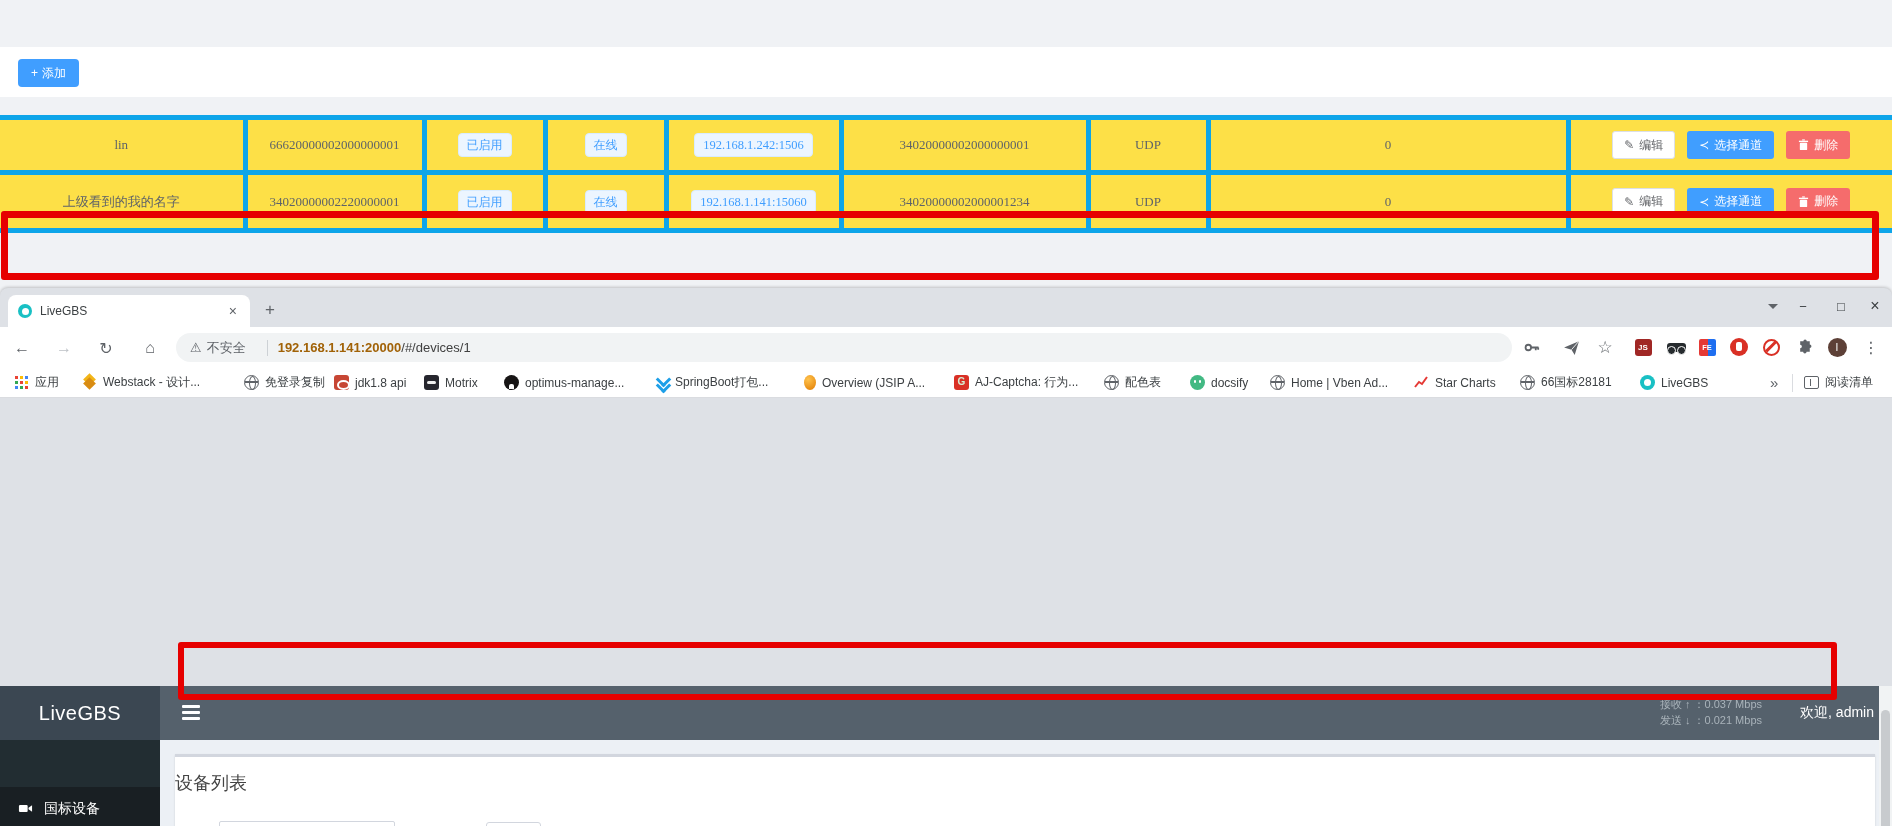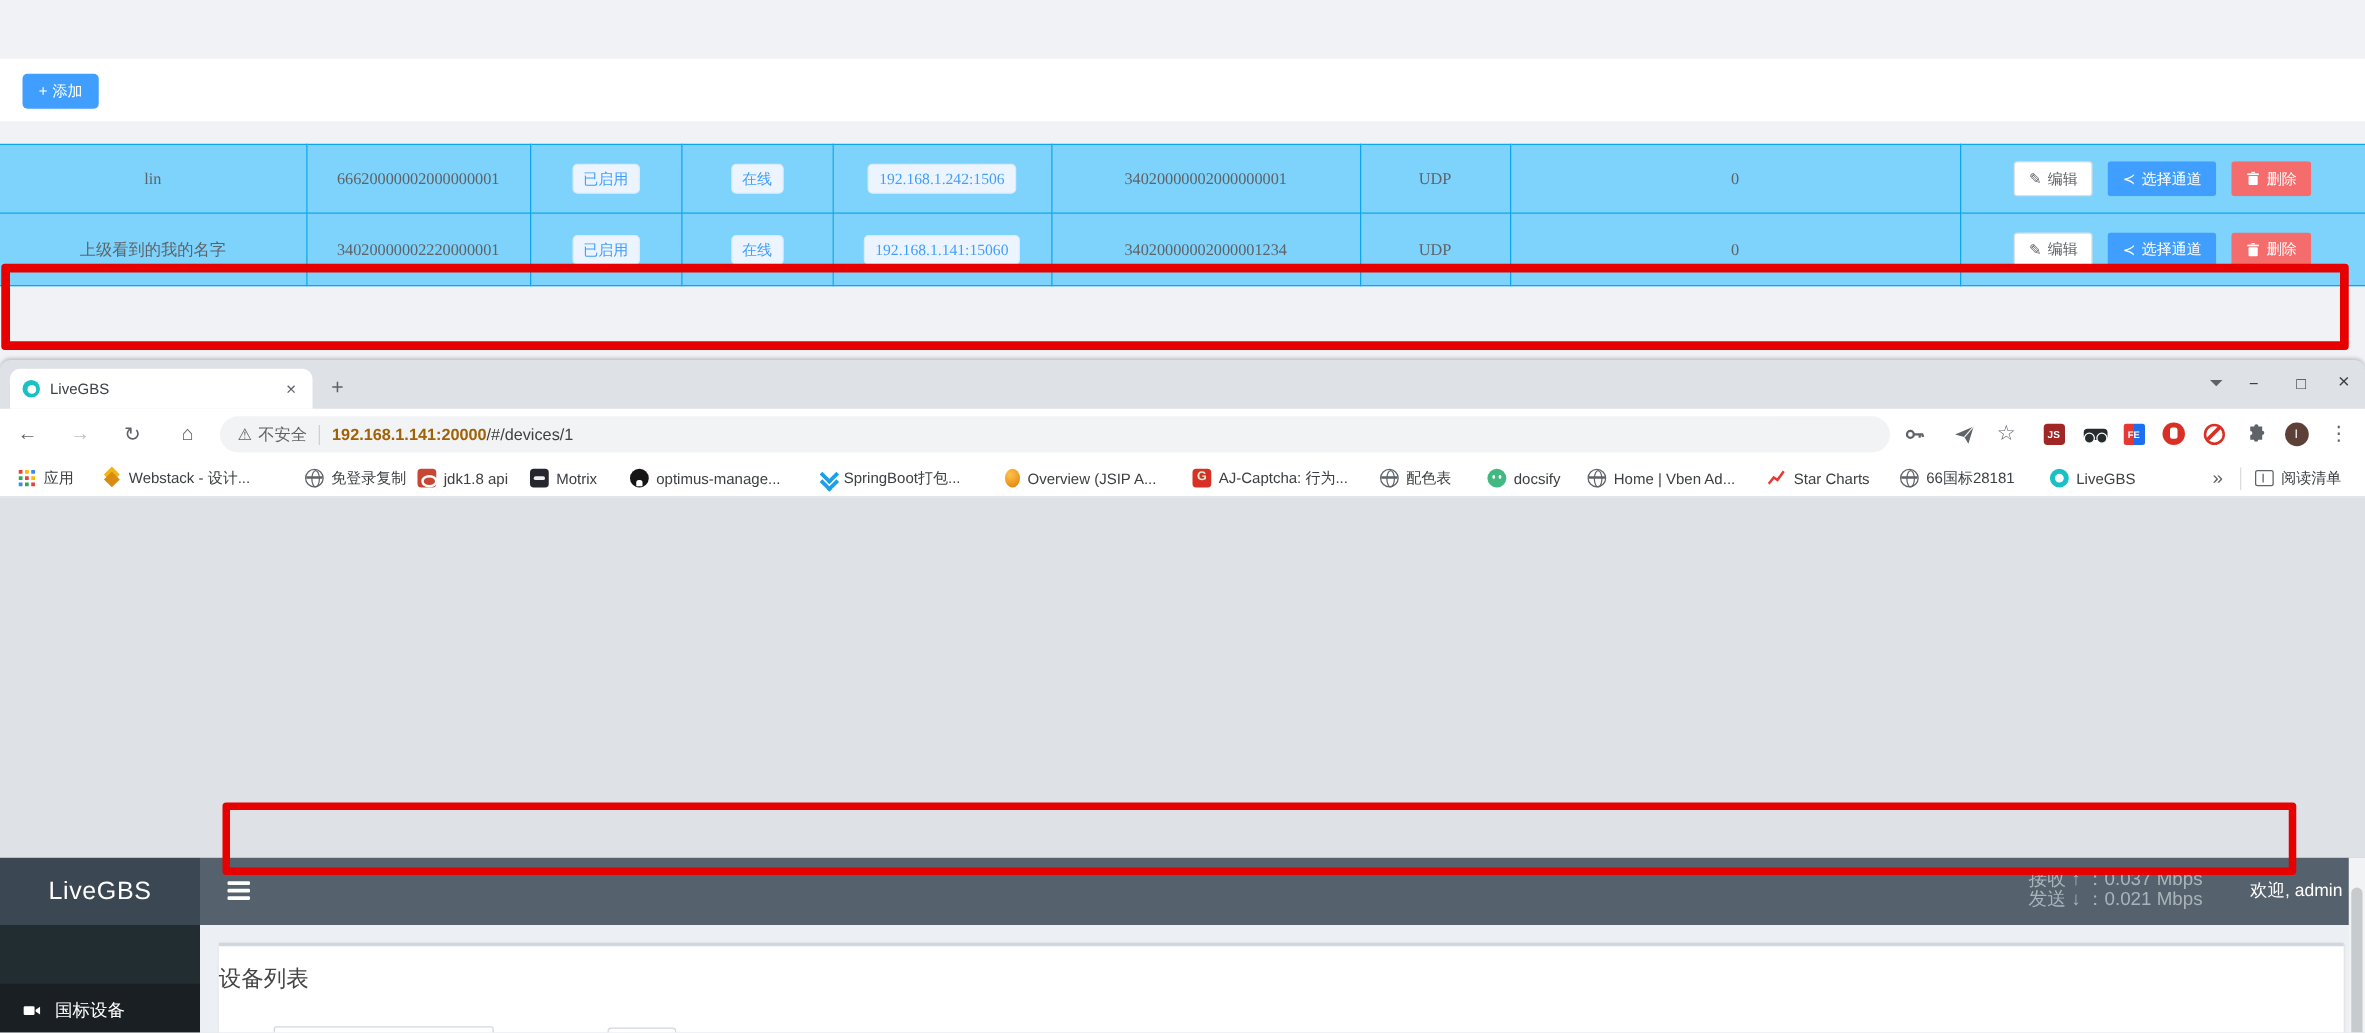--- a/index.html
+++ b/index.html
@@ -6,21 +6,21 @@
 html,body{width:1892px;height:826px;overflow:hidden}
 body{font-family:"Liberation Sans","DejaVu Sans",sans-serif;background:#f0f2f5}
 .screen{position:relative;width:1892px;height:826px;overflow:hidden;background:#f0f2f5}
 
 .pt-titlebar{position:absolute;left:0;top:0;width:1892px;height:33px;background:#fff;border-bottom:1px solid #eef0f3}
 .pt-title{position:absolute;left:18px;top:0;line-height:32px;font-size:15px;font-weight:700;color:#303133}
 .pt-actionbar{position:absolute;left:0;top:47px;width:1892px;height:50px;background:#fff}
 .btn-add{position:absolute;left:18px;top:12px;height:28px;padding:0 13px;background:#409eff;color:#fff;border:none;border-radius:4px;font-size:12px;cursor:pointer;display:inline-flex;align-items:center;gap:4px}
 .pt-table{position:absolute;left:0;top:115px;width:1892px;border-collapse:collapse;background:#fff;table-layout:fixed}
 .pt-table th{height:42px;font-size:13px;font-weight:600;color:#8e949e;background:#fbfcfd;border:1px solid #ebeef5;border-top:none;text-align:center}
-.pt-table td{height:55px;font-size:13px;color:#5f6368;border:1px solid #0ea5e9;text-align:center;background:#7dd3fc}
+.pt-table td{height:55px;font-size:13px;color:#5f6368;border:5px solid #0ea5e9;text-align:center;background:#fde047}
 .pt-table tr.r2 td{height:58px}
 .pt-table th:first-child,.pt-table td:first-child{border-left:none}
 .pt-table th:last-child,.pt-table td:last-child{border-right:none}
 .serif{font-family:"Liberation Serif","DejaVu Serif",serif;font-size:14px}
 .tag{display:inline-block;padding:0 8px;height:24px;line-height:22px;background:#ecf5ff;border:1px solid #d9ecff;border-radius:4px;color:#409eff;font-size:12px}
 .tag .serif{font-size:12.5px}
 .ptbtn{display:inline-flex;align-items:center;gap:5px;height:28px;padding:0 11px;border-radius:3px;font-size:12px;cursor:pointer;border:1px solid transparent}
 .ptbtn.plain{background:#fff;border-color:#dcdfe6;color:#606266}
 .ptbtn.blue{background:#409eff;color:#fff}
 .ptbtn.red{background:#f56c6c;color:#fff}
@@ -36,21 +36,21 @@
 .tab-title{font-size:12px;color:#3c4043;margin-left:8px;flex:1}
 .tab-close{font-size:14px;color:#5f6368;cursor:pointer;padding:0 3px}
 .newtab{position:absolute;left:258px;top:12px;font-size:17px;color:#5f6368;cursor:pointer;line-height:20px;width:24px;text-align:center}
 .winctl{position:absolute;top:4px;height:28px;display:flex;align-items:center;justify-content:center;width:30px;color:#3c4043;font-size:13px;cursor:pointer}
 .chev-dn{width:0;height:0;border:5px solid transparent;border-top-color:#5f6368;margin-top:5px}
 .toolbar{position:absolute;left:0;top:39px;width:1892px;height:41px;background:#fff}
 .navico{position:absolute;top:7px;width:28px;height:28px;display:flex;align-items:center;justify-content:center;font-size:16px;color:#5f6368;border-radius:50%;cursor:pointer}
 .navico.dis{color:#bdc1c6}
 .omni{position:absolute;left:176px;top:6px;width:1336px;height:29px;background:#f1f3f4;border-radius:15px;display:flex;align-items:center;padding:0 14px;font-size:13px;color:#5f6368;cursor:text}
 .omni .warn{font-size:13px;margin-right:5px}
-.omni .sec{margin-right:9px}
+.omni .sec{margin-right:21px}
 .omni .odiv{width:1px;height:16px;background:#cdd1d5;margin-right:10px}
 .omni .host{color:#a16207;font-weight:700}
 .omni .path{color:#404040}
 .ext{position:absolute;top:7px;width:26px;height:26px;display:flex;align-items:center;justify-content:center;cursor:pointer}
 .jsbadge{width:17px;height:17px;background:#a02725;border-radius:3px;color:#fff;font-size:8px;font-weight:700;display:flex;align-items:center;justify-content:center}
 .febadge{width:17px;height:17px;border-radius:2px;background:linear-gradient(90deg,#e53935 50%,#1e6ef0 50%);color:#fff;font-size:7.5px;font-weight:700;display:flex;align-items:center;justify-content:center}
 .glasses{width:19px;height:9px;position:relative;background:#262b2e;border-radius:3px}
 .glasses::before,.glasses::after{content:"";position:absolute;bottom:-3px;width:7px;height:7px;border-radius:50%;background:#262b2e;border:1px solid #fff}
 .glasses::before{left:0}.glasses::after{right:0}
 .handico{width:18px;height:18px;border-radius:50%;background:#d93025;position:relative}
@@ -88,21 +88,21 @@
 .bm-more{position:absolute;top:0;height:29px;display:flex;align-items:center;font-size:15px;color:#5f6368;cursor:pointer}
 .bm-div{position:absolute;left:1792px;top:6px;width:1px;height:18px;background:#dadce0}
 .i-rlist{width:15px;height:13px;border:1.6px solid #5f6368;border-radius:2px;position:relative}
 .i-rlist::after{content:"";position:absolute;left:1px;top:2px;width:4px;height:7px;border-right:1.6px solid #5f6368}
 
 .gbs{position:absolute;left:0;top:398px;width:1892px;height:428px;background:#ecf0f5;overflow:hidden}
 .gbs-logo{position:absolute;left:0;top:0;width:160px;height:54px;background:#3b4752;color:#fff;font-size:20px;display:flex;align-items:center;justify-content:center;letter-spacing:.5px}
 .gbs-bar{position:absolute;left:160px;top:0;width:1732px;height:54px;background:#55616c}
 .burger{position:absolute;left:22px;top:19px;width:18px;height:15px;cursor:pointer;display:flex;flex-direction:column;justify-content:space-between}
 .burger i{height:2.6px;background:#fff;border-radius:1px}
-.stats{position:absolute;right:130px;top:10px;text-align:right;font-size:15px;color:#a9b3ba;line-height:16px}
+.stats{position:absolute;right:130px;top:10px;text-align:right;font-size:11px;color:#a9b3ba;line-height:16px}
 .welcome{position:absolute;right:18px;top:0;height:54px;display:flex;align-items:center;font-size:14px;color:#fff}
 .sidebar{position:absolute;left:0;top:54px;width:160px;height:374px;background:#222d32}
 .nav-item{position:absolute;left:0;width:160px;height:43px;display:flex;align-items:center;gap:11px;padding-left:18px;color:#b0bcc2;font-size:14px;cursor:pointer}
 .nav-item svg{flex:none}
 .nav-item.active{background:#191f23;color:#fff}
 .content{position:absolute;left:160px;top:54px;width:1732px;height:374px;background:#ecf0f5}
 .card{position:absolute;left:15px;top:14px;width:1700px;height:346px;background:#fff;border-top:3px solid #d2d6de;box-shadow:0 1px 2px rgba(0,0,0,.12)}
 .card-title{position:absolute;left:0;top:14px;width:100%;text-align:left;font-size:18px;color:#444}
 .ctl-label{position:absolute;top:64px;height:30px;line-height:30px;font-size:14px;color:#333}
 .search-input{position:absolute;left:44px;top:64px;width:176px;height:30px;border:1px solid #d2d6de;border-radius:2px;padding:0 9px;font-size:13px;color:#333;outline:none}

